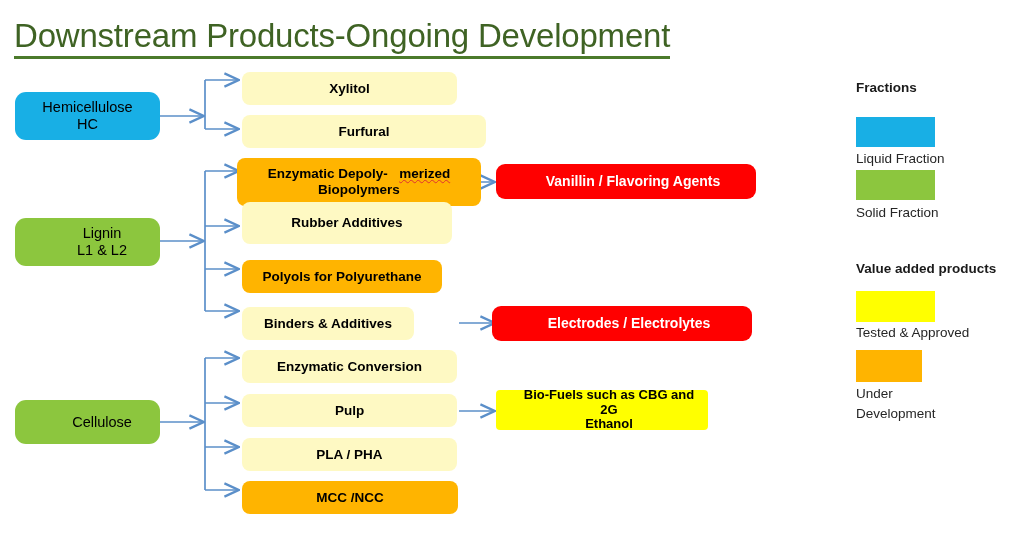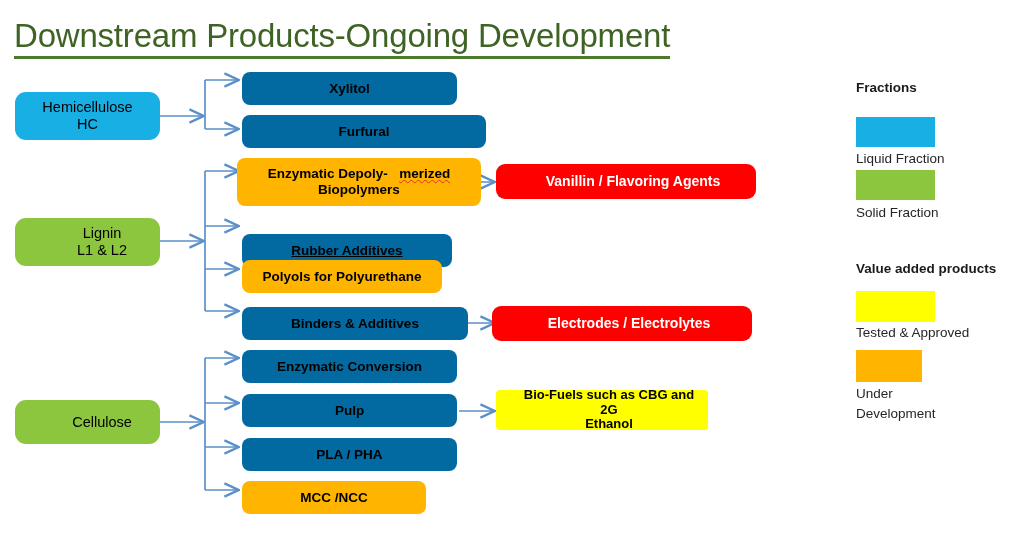--- a/index.html
+++ b/index.html
@@ -38,21 +38,21 @@
     color:#000000;
     line-height:1.15;
     padding:2px 6px;
   }
   .src{font-size:14.5px;border-radius:11px;}
   .src.blue{background:#18AFE5;}
   .src.green{background:#85C council;}
   .src.green{background:#8CC63E;padding-left:35px;}
 
   .prod{font-size:13.5px;font-weight:bold;border-radius:8px;}
-  .prod.yellow{background:#0369a1;}
+  .prod.yellow{background:#fef9c3;}
   .prod.orange{background:#FFB400;}
 
   .endnode{
     font-size:14px;font-weight:bold;color:#ffffff;
     background:#FF0000;border-radius:9px;padding-left:20px;
   }
   .endnode.plainyellow{
     background:#FFFF00;color:#000000;font-weight:600;font-size:13px;
     border-radius:4px;
     align-items:center;
@@ -148,45 +148,45 @@
   </div>
 
   <div class="node prod orange" style="left:237px;top:158px;width:244px;height:48px;">
     <span>
       <span>Enzymatic Depoly-</span>
       <span>&nbsp; </span><span class="spell">merized</span><br>
       <span>Biopolymers</span>
     </span>
   </div>
 
-  <div class="node prod yellow" style="left:242px;top:234px;width:210px;height:33px;text-decoration:underline;">
+  <div class="node prod yellow" style="left:242px;top:202px;width:210px;height:42px;">
     <span>Rubber Additives</span>
   </div>
 
   <div class="node prod orange" style="left:242px;top:260px;width:200px;height:33px;">
     <span>Polyols for  Polyurethane</span>
   </div>
 
-  <div class="node prod yellow" style="left:242px;top:307px;width:226px;height:33px;">
+  <div class="node prod yellow" style="left:242px;top:307px;width:172px;height:33px;">
     <span>Binders &amp; Additives</span>
   </div>
 
   <div class="node prod yellow" style="left:242px;top:350px;width:215px;height:33px;">
     <span>Enzymatic Conversion</span>
   </div>
 
   <div class="node prod yellow" style="left:242px;top:394px;width:215px;height:33px;">
     <span>Pulp</span>
   </div>
 
   <div class="node prod yellow" style="left:242px;top:438px;width:215px;height:33px;">
     <span>PLA / PHA</span>
   </div>
 
-  <div class="node prod orange" style="left:242px;top:481px;width:184px;height:33px;">
+  <div class="node prod orange" style="left:242px;top:481px;width:216px;height:33px;">
     <span>MCC /NCC</span>
   </div>
 
   <div class="node endnode" style="left:496px;top:164px;width:260px;height:35px;">
     <span>Vanillin / Flavoring Agents</span>
   </div>
 
   <div class="node endnode" style="left:492px;top:306px;width:260px;height:35px;">
     <span>Electrodes / Electrolytes</span>
   </div>

